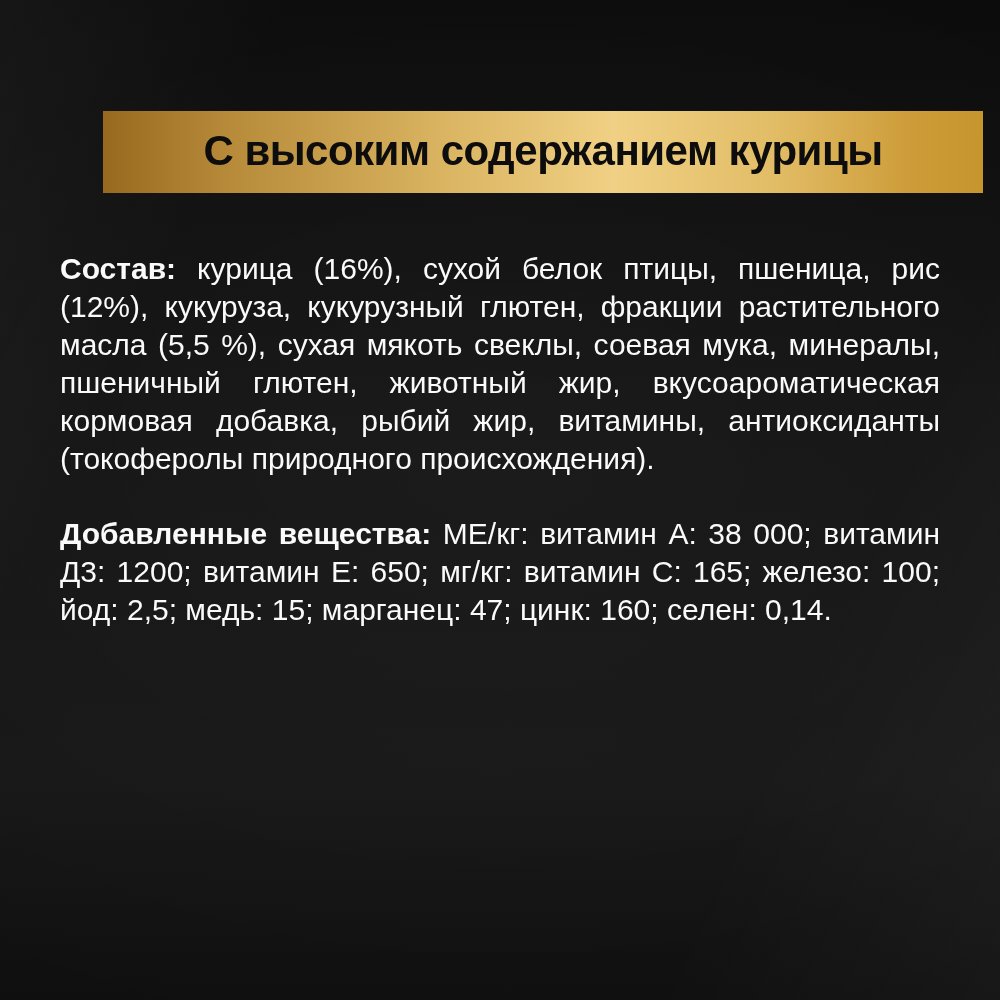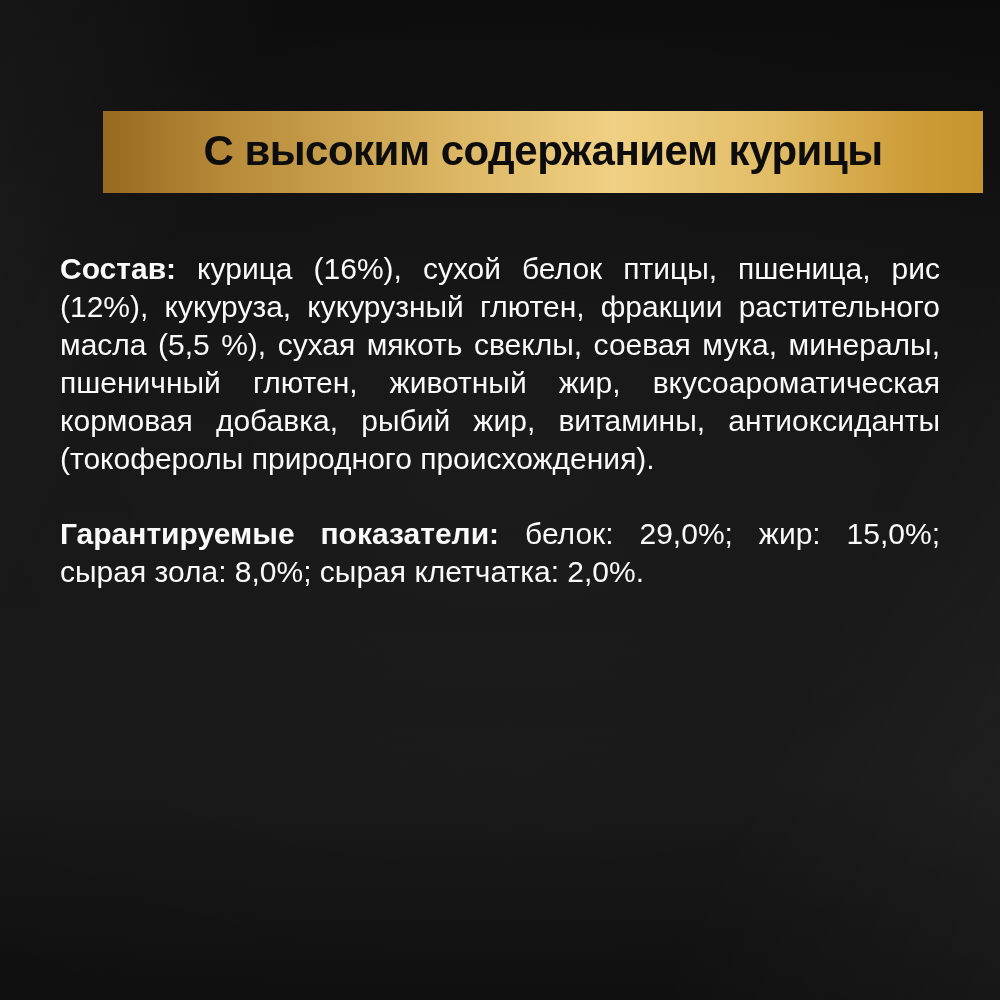--- a/index.html
+++ b/index.html
@@ -69,15 +69,15 @@
 </head>
 <body>
 
 <div class="banner">
   <span class="banner-title">С высоким содержанием курицы</span>
 </div>
 
 <div class="content">
   <p class="para"><span class="lead">Состав:</span> <span>курица (16%), сухой белок птицы, пшеница, рис (12%), кукуруза, кукурузный глютен, фракции растительного масла (5,5 %), сухая мякоть свеклы, соевая мука, минералы, пшеничный глютен, животный жир, вкусоароматическая кормовая добавка, рыбий жир, витамины, антиоксиданты (токоферолы природного происхождения).</span></p>
 
+  <p class="para"><span class="lead">Добавленные вещества:</span> <span>МЕ/кг: витамин А: 38 000; витамин Д3: 1200; витамин Е: 650; мг/кг: витамин С: 165; железо: 100; йод: 2,5; медь: 15; марганец: 47; цинк: 160; селен: 0,14.</span></p>
 
-  <p class="para"><span class="lead">Гарантируемые показатели:</span> <span>белок: 29,0%; жир: 15,0%; сырая зола: 8,0%; сырая клетчатка: 2,0%.</span></p>
 </div>
 
 </body></html>

